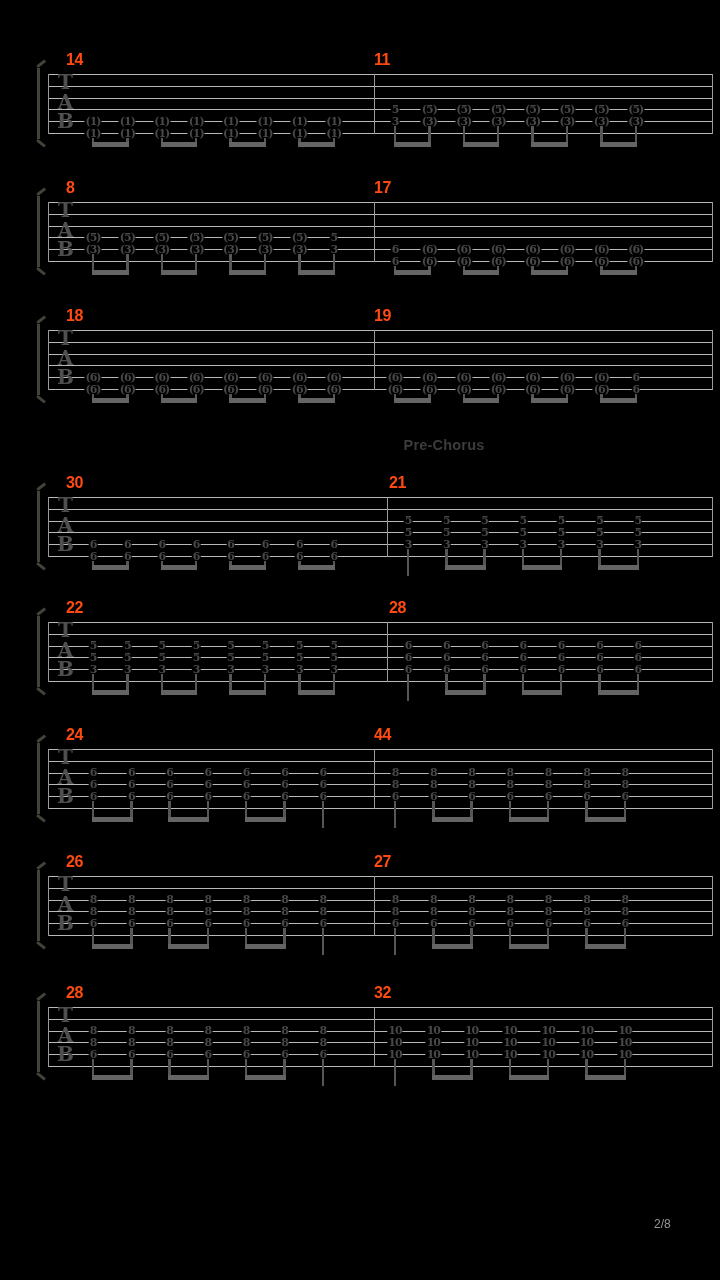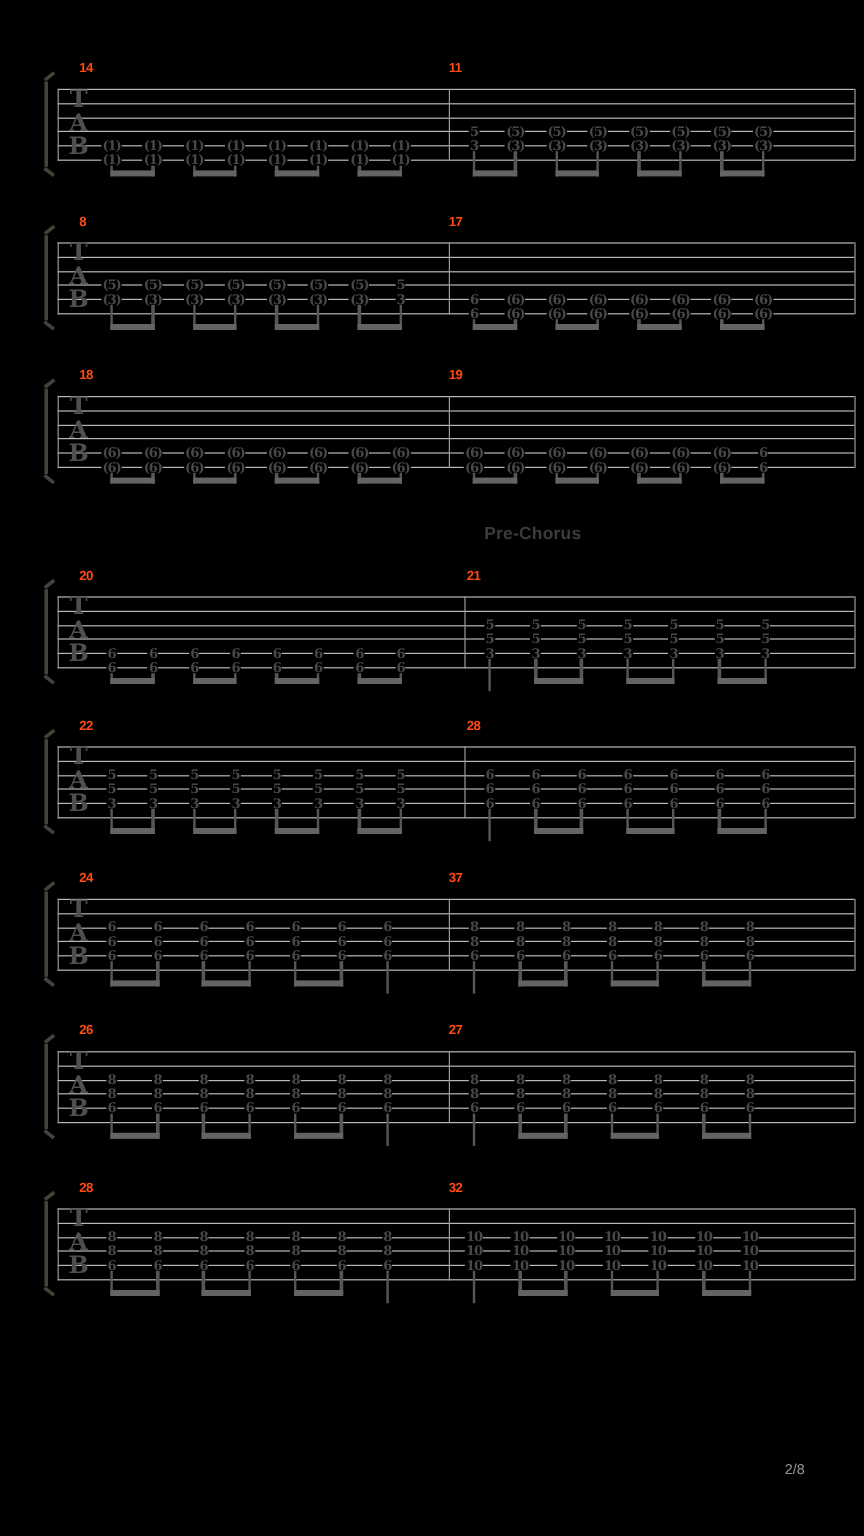--- a/index.html
+++ b/index.html
@@ -3,21 +3,21 @@
 <meta charset="utf-8">
 <style>
   html,body{margin:0;padding:0;background:#000;}
   #page{position:relative;width:720px;height:1280px;background:#000;overflow:hidden;
         font-family:"Liberation Sans",sans-serif;}
   .staff-line{position:absolute;height:1px;}
   .barline{position:absolute;width:1px;}
   .fret{position:absolute;transform:translate(-50%,-50%);
         font-family:"DejaVu Serif",serif;font-weight:bold;font-size:11px;
         letter-spacing:-1px;background:#000;padding:0 1px;line-height:10px;white-space:nowrap;}
-  .mnum{position:absolute;font-weight:bold;font-size:11px;letter-spacing:-0.5px;
+  .mnum{position:absolute;font-weight:bold;font-size:16px;letter-spacing:-0.5px;
         font-family:"Liberation Sans",sans-serif;}
   .stem{position:absolute;}
   .beam{position:absolute;}
   .clef{position:absolute;font-family:"DejaVu Serif",serif;font-weight:bold;
         font-size:20px;line-height:19.5px;text-align:center;width:26px;white-space:pre-line;
         letter-spacing:1px;}
   .bracket-bar{position:absolute;width:2.6px;}
   .bracket-flick{position:absolute;width:10px;height:2.6px;}
   .section-label{position:absolute;left:444px;top:437px;transform:translateX(-50%);
         font-weight:bold;font-size:14.5px;letter-spacing:0.2px;}
@@ -255,21 +255,21 @@
       <div class="staff-line" style="left: 48px; top: 556px; width: 664px; background: rgb(184, 184, 184);"></div>
       <div class="bracket-bar" style="left: 37px; top: 491px; height: 71px; background: rgb(67, 67, 58);"></div>
       <div class="bracket-flick" style="left: 38px; top: 488px; background: rgb(67, 67, 58); transform: rotate(-38deg); transform-origin: left bottom;"></div>
       <div class="bracket-flick" style="left: 38px; top: 562px; background: rgb(67, 67, 58); transform: rotate(38deg); transform-origin: left top;"></div>
       <div class="barline" style="left: 48px; top: 497px; height: 60px; background: rgb(154, 154, 154);"></div>
       <div class="barline" style="left: 387px; top: 497px; height: 60px; background: rgb(154, 154, 154);"></div>
       <div class="barline" style="left: 712px; top: 497px; height: 60px; background: rgb(154, 154, 154);"></div>
       <div class="clef" style="left: 53px; top: 496px; color: rgb(79, 79, 79);">T
 A
 B</div>
-      <div class="mnum" style="left: 66px; top: 474px; color: rgb(255, 74, 18);">20</div>
+      <div class="mnum" style="left: 66px; top: 474px; color: rgb(255, 74, 18);">30</div>
       <div class="fret" style="left: 93px; top: 544.7px; color: rgb(72, 72, 72);">6</div>
       <div class="fret" style="left: 93px; top: 556.5px; color: rgb(72, 72, 72);">6</div>
       <div class="stem" style="left: 91.75px; top: 561px; width: 2.5px; height: 9px; background: rgb(86, 86, 86);"></div>
       <div class="fret" style="left: 127.4px; top: 544.7px; color: rgb(72, 72, 72);">6</div>
       <div class="fret" style="left: 127.4px; top: 556.5px; color: rgb(72, 72, 72);">6</div>
       <div class="stem" style="left: 126.15px; top: 561px; width: 2.5px; height: 9px; background: rgb(86, 86, 86);"></div>
       <div class="fret" style="left: 161.8px; top: 544.7px; color: rgb(72, 72, 72);">6</div>
       <div class="fret" style="left: 161.8px; top: 556.5px; color: rgb(72, 72, 72);">6</div>
       <div class="stem" style="left: 160.55px; top: 561px; width: 2.5px; height: 9px; background: rgb(86, 86, 86);"></div>
       <div class="fret" style="left: 196.2px; top: 544.7px; color: rgb(72, 72, 72);">6</div>
@@ -447,21 +447,21 @@
       <div class="fret" style="left: 284.5px; top: 784.9px; color: rgb(72, 72, 72);">6</div>
       <div class="fret" style="left: 284.5px; top: 796.7px; color: rgb(72, 72, 72);">6</div>
       <div class="stem" style="left: 283.25px; top: 801.2px; width: 2.5px; height: 20.8px; background: rgb(86, 86, 86);"></div>
       <div class="fret" style="left: 322.8px; top: 773.1px; color: rgb(72, 72, 72);">6</div>
       <div class="fret" style="left: 322.8px; top: 784.9px; color: rgb(72, 72, 72);">6</div>
       <div class="fret" style="left: 322.8px; top: 796.7px; color: rgb(72, 72, 72);">6</div>
       <div class="stem" style="left: 321.55px; top: 801.2px; width: 2.5px; height: 26.8px; background: rgb(86, 86, 86);"></div>
       <div class="beam" style="left: 91.75px; top: 817px; width: 40.8px; height: 5px; background: rgb(100, 100, 100);"></div>
       <div class="beam" style="left: 168.35px; top: 817px; width: 40.8px; height: 5px; background: rgb(100, 100, 100);"></div>
       <div class="beam" style="left: 244.95px; top: 817px; width: 40.8px; height: 5px; background: rgb(100, 100, 100);"></div>
-      <div class="mnum" style="left: 374px; top: 726px; color: rgb(255, 74, 18);">37</div>
+      <div class="mnum" style="left: 374px; top: 726px; color: rgb(255, 74, 18);">44</div>
       <div class="fret" style="left: 395px; top: 773.1px; color: rgb(72, 72, 72);">8</div>
       <div class="fret" style="left: 395px; top: 784.9px; color: rgb(72, 72, 72);">8</div>
       <div class="fret" style="left: 395px; top: 796.7px; color: rgb(72, 72, 72);">6</div>
       <div class="stem" style="left: 393.75px; top: 801.2px; width: 2.5px; height: 26.8px; background: rgb(86, 86, 86);"></div>
       <div class="fret" style="left: 433.3px; top: 773.1px; color: rgb(72, 72, 72);">8</div>
       <div class="fret" style="left: 433.3px; top: 784.9px; color: rgb(72, 72, 72);">8</div>
       <div class="fret" style="left: 433.3px; top: 796.7px; color: rgb(72, 72, 72);">6</div>
       <div class="stem" style="left: 432.05px; top: 801.2px; width: 2.5px; height: 20.8px; background: rgb(86, 86, 86);"></div>
       <div class="fret" style="left: 471.6px; top: 773.1px; color: rgb(72, 72, 72);">8</div>
       <div class="fret" style="left: 471.6px; top: 784.9px; color: rgb(72, 72, 72);">8</div>

